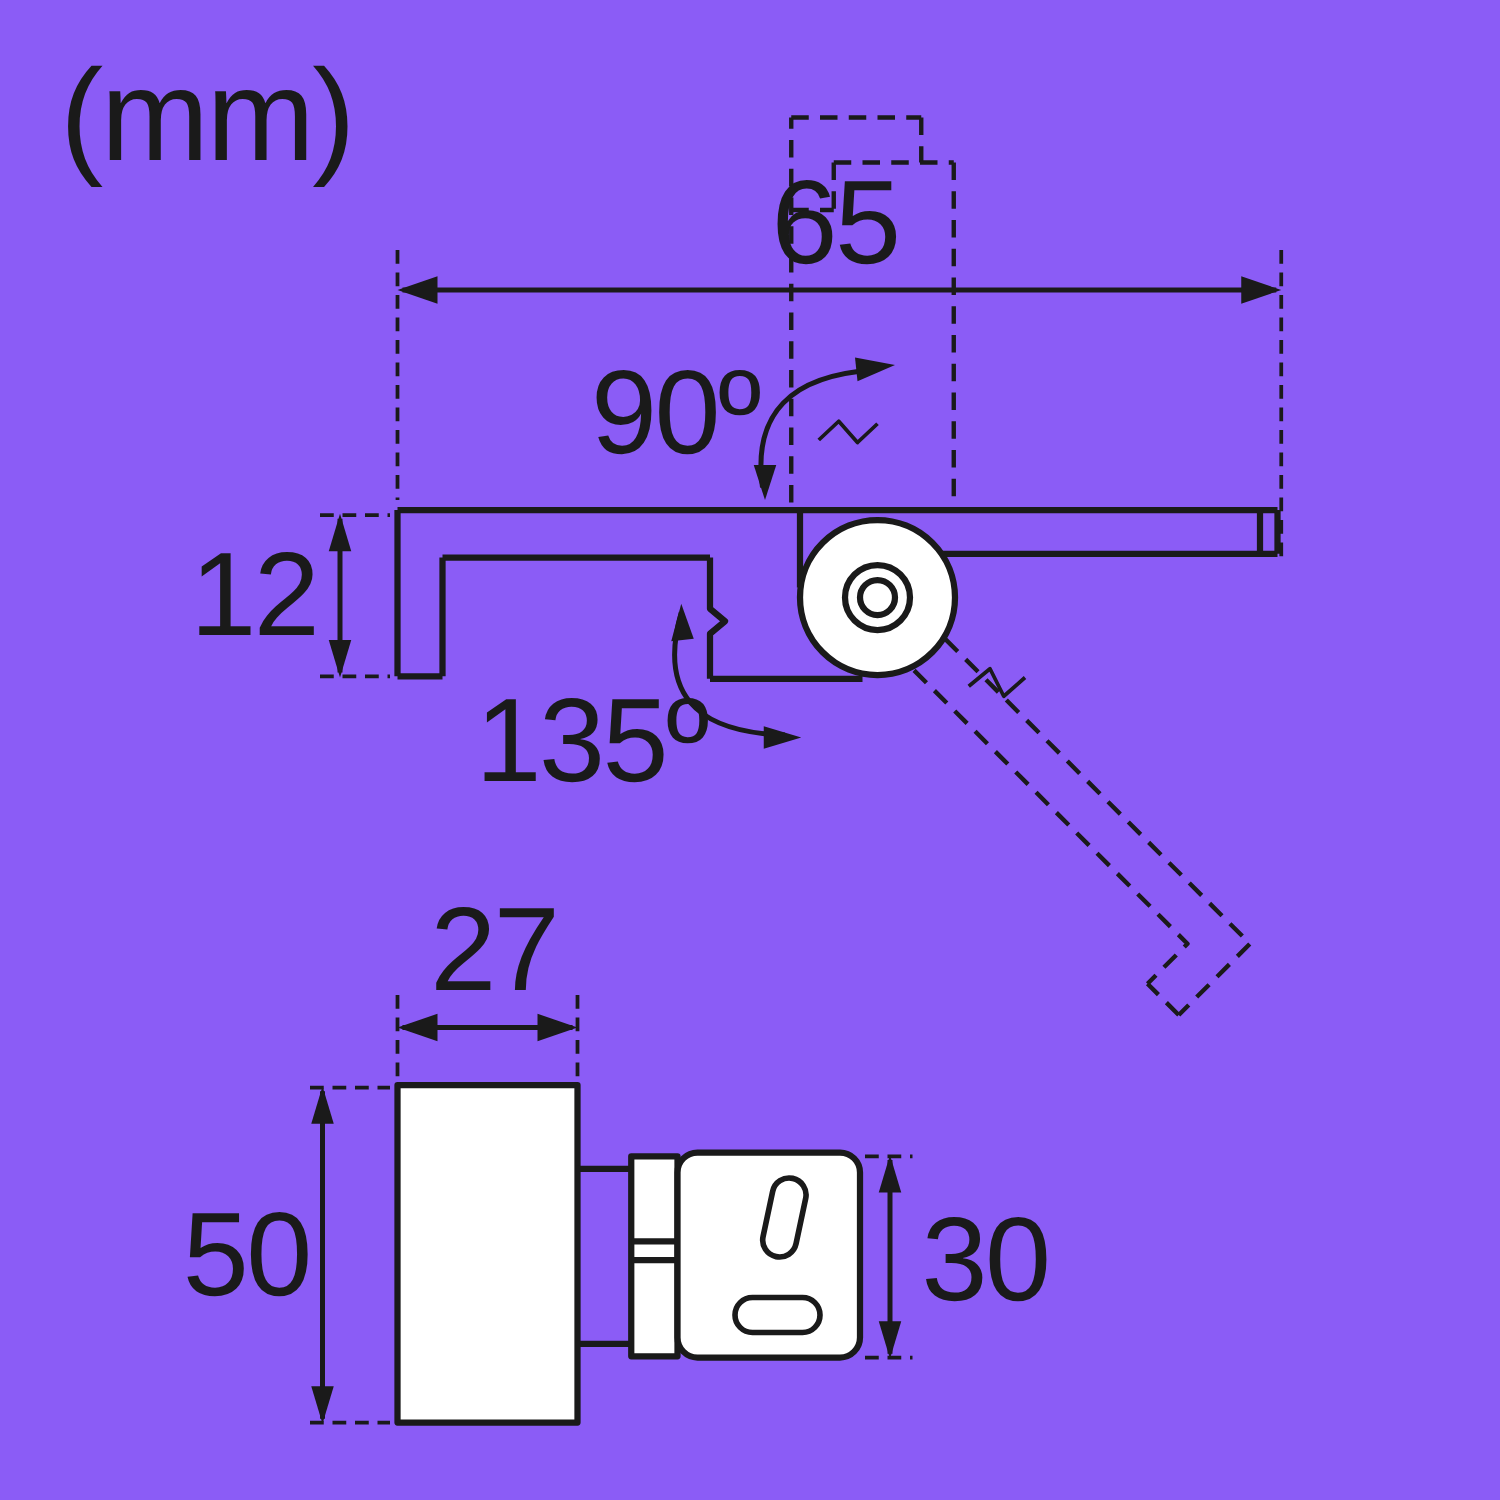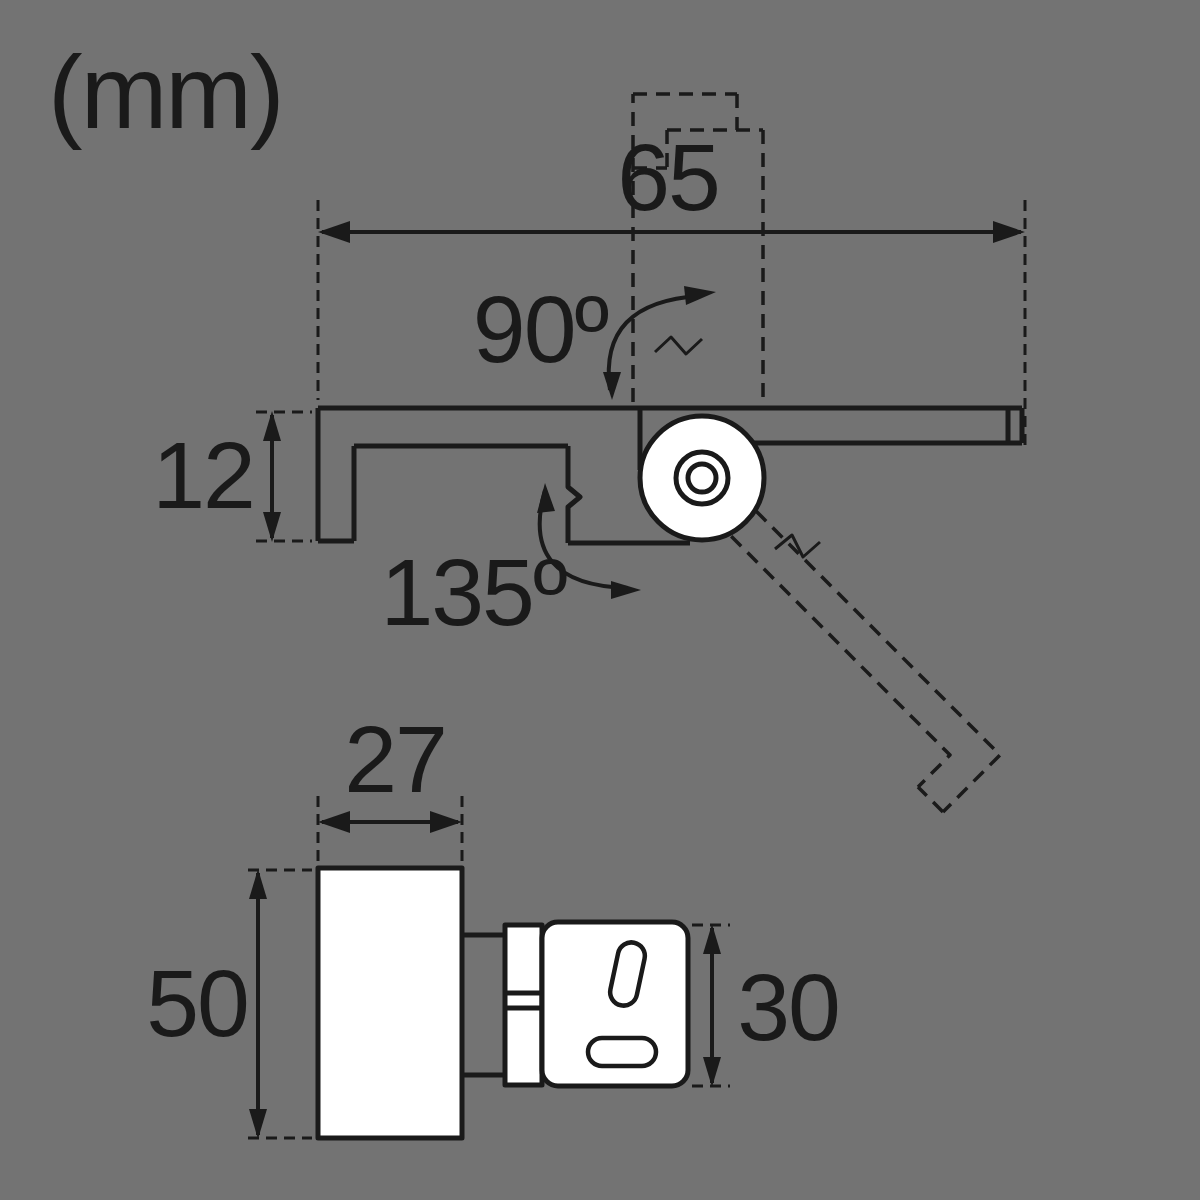--- a/index.html
+++ b/index.html
@@ -1,17 +1,17 @@
 <!DOCTYPE html>
 <html><head>
 <meta charset="utf-8">
 <style>
   html,body{margin:0;padding:0;background:#ffffff;}
   .sheet{
-    width:1200px;height:1200px;position:relative;background:#737373;
+    width:1200px;height:1200px;position:relative;background:#8b5cf6;
     font-family:"Liberation Sans", sans-serif;overflow:hidden;
   }
   svg{display:block;}
   svg text{
     fill:#1a1a1a;
     font-family:"Liberation Sans", sans-serif;
     font-weight:400;
     letter-spacing:-2px;
   }
   .t-units{font-size:104px;}

